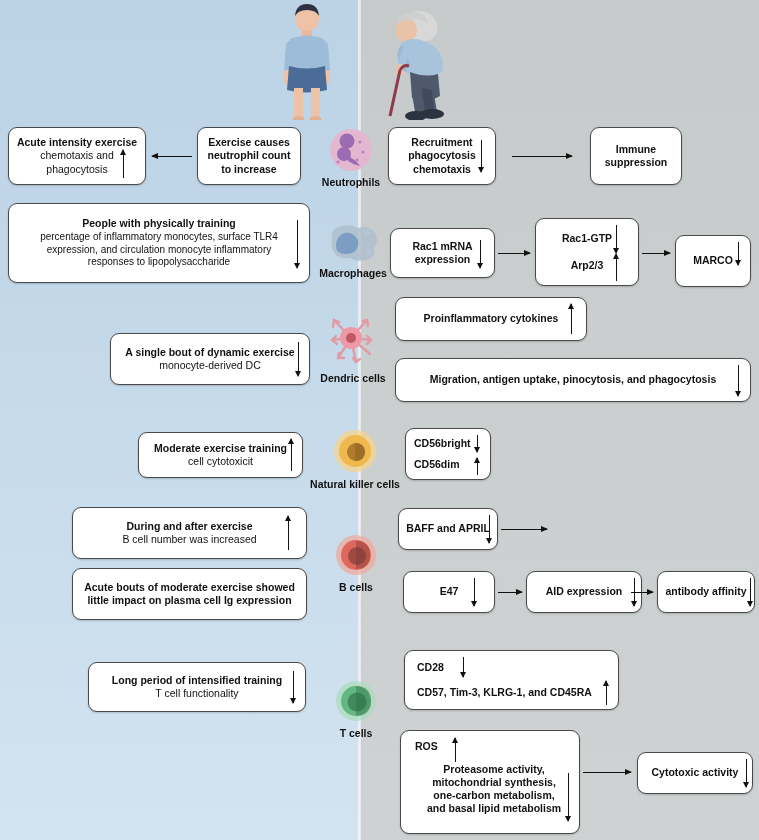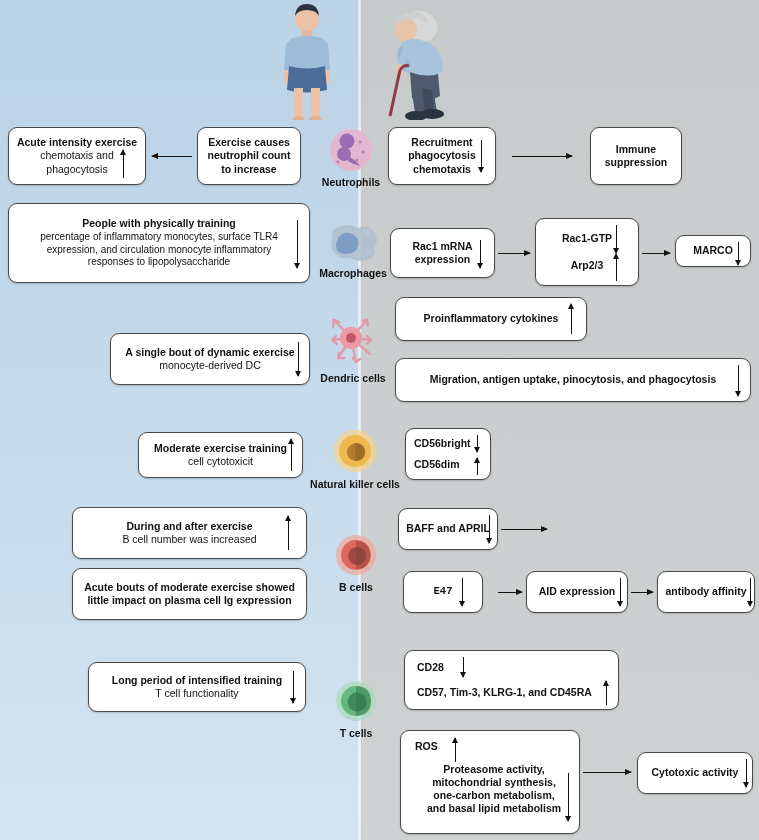--- a/index.html
+++ b/index.html
@@ -233,21 +233,21 @@
     <span class="ar down" style="right:16px;top:6px;">
       <i style="height:28px;"></i>
     </span>
     <span class="ar up" style="right:16px;top:35px;">
       <i style="height:27px;"></i>
     </span>
   </div>
 
   <div class="conn" style="left:642px;top:253px;width:28px;"></div>
 
-  <div class="box" style="left:675px;top:235px;width:76px;height:32px;font-size:10.5px;font-weight:bold;">
+  <div class="box" style="left:675px;top:235px;width:76px;height:52px;font-size:10.5px;font-weight:bold;">
     <span class="ln">MARCO</span>
     <span class="ar down" style="right:6px;top:6px;">
       <i style="height:23px;"></i>
     </span>
   </div>
 
   <div class="box" style="left:395px;top:297px;width:192px;height:44px;font-size:10.5px;font-weight:bold;">
     <span class="ln">Proinflammatory cytokines</span>
     <span class="ar up" style="right:9px;top:6px;">
       <i style="height:30px;"></i>
@@ -304,30 +304,30 @@
   <div class="box" style="left:398px;top:508px;width:100px;height:42px;font-size:10.5px;font-weight:bold;">
     <span class="ln">BAFF and APRIL</span>
     <span class="ar down" style="right:2px;top:6px;">
       <i style="height:28px;"></i>
     </span>
   </div>
 
   <div class="conn" style="left:501px;top:529px;width:46px;"></div>
 
 
-  <div class="box" style="left:403px;top:571px;width:80px;height:42px;font-size:10.5px;font-weight:bold;font-family:Liberation Mono, monospace;">
+  <div class="box" style="left:403px;top:571px;width:92px;height:42px;font-size:10.5px;font-weight:bold;">
     <span class="ln">E47</span>
     <span class="ar down" style="right:14px;top:6px;">
       <i style="height:28px;"></i>
     </span>
   </div>
 
   <div class="conn" style="left:498px;top:592px;width:24px;"></div>
 
-  <div class="box" style="left:526px;top:571px;width:102px;height:42px;font-size:10.5px;font-weight:bold;">
+  <div class="box" style="left:526px;top:571px;width:116px;height:42px;font-size:10.5px;font-weight:bold;">
     <span class="ln">AID expression</span>
     <span class="ar down" style="right:1px;top:6px;">
       <i style="height:28px;"></i>
     </span>
   </div>
 
   <div class="conn" style="left:631px;top:592px;width:22px;"></div>
 
   <div class="box" style="left:657px;top:571px;width:98px;height:42px;font-size:10.5px;font-weight:bold;">
     <span class="ln">antibody affinity</span>

